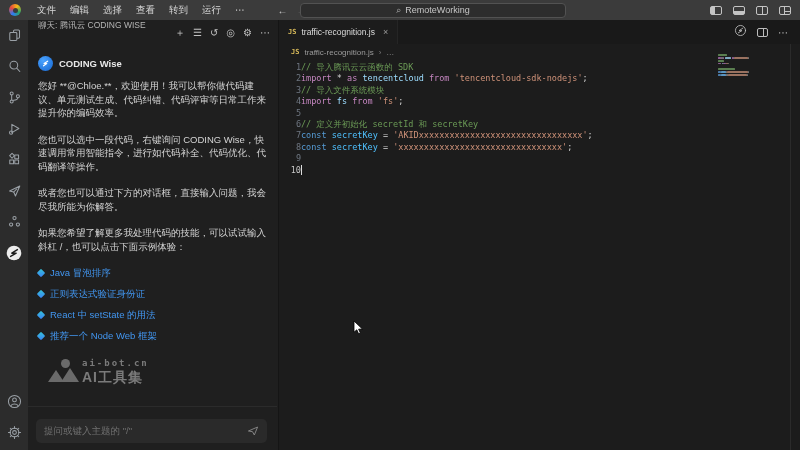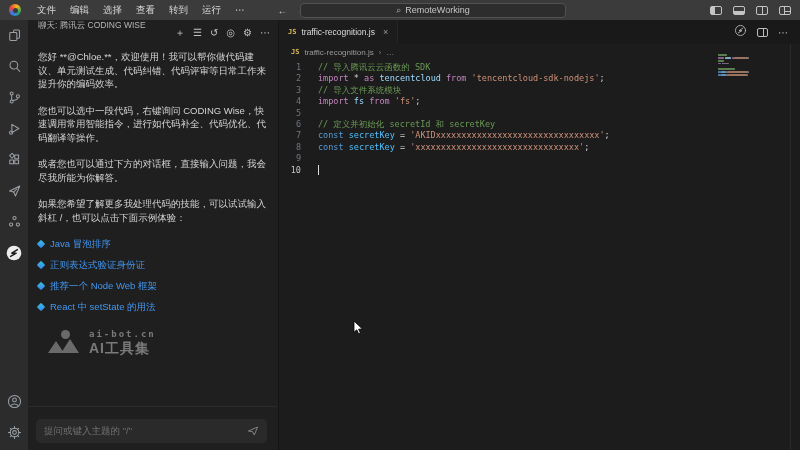--- a/index.html
+++ b/index.html
@@ -40,21 +40,21 @@
   .chat-body{padding:4px 12px 0 10px;font-size:9.5px;line-height:13.5px;color:#d4d4d4}
   .assistant-row{display:flex;align-items:center;gap:6px;margin:6px 0 8px}
   .avatar{width:15px;height:15px;border-radius:50%;background:radial-gradient(circle at 35% 30%,#4aa3ff,#1565cf);display:flex;align-items:center;justify-content:center;flex:none}
   .avatar svg{stroke:#fff;fill:none;stroke-width:1.3;stroke-linecap:round;stroke-linejoin:round}
   .assistant-name{font-size:9.5px;font-weight:bold;color:#eaeaea}
   .chat-body p{margin:0 0 13px}
   .examples{margin-top:12px}
   .example{display:flex;align-items:center;gap:6px;margin-bottom:7.5px;cursor:pointer}
   .diamond{width:6px;height:6px;flex:none;transform:rotate(45deg);background:linear-gradient(135deg,#35c3d6,#3b82f6);border-radius:1px}
   .example-label{font-size:9.5px;color:#4296f0}
-  .watermark{display:flex;align-items:center;gap:7px;margin:14px 0 0 10px;opacity:.85}
+  .watermark{display:flex;align-items:center;margin:14px 0 0 10px;opacity:.85}
   .wm-logo{position:relative;width:34px;height:24px}
   .wm-head{position:absolute;left:13px;top:0;width:9px;height:9px;border-radius:50%;background:#787878}
   .wm-tri1{position:absolute;left:0;bottom:1px;width:0;height:0;border-left:8px solid transparent;border-right:8px solid transparent;border-bottom:12px solid #787878}
   .wm-tri2{position:absolute;left:13px;bottom:1px;width:0;height:0;border-left:9px solid transparent;border-right:9px solid transparent;border-bottom:14px solid #787878}
   .wm-text1{font-family:"DejaVu Sans Mono",monospace;font-size:9px;font-weight:bold;color:#8a8a8a;letter-spacing:2px}
   .wm-text2{font-size:14px;font-weight:bold;color:#8a8a8a;letter-spacing:1px;margin-top:1px}
   .chat-divider{position:absolute;left:0;right:1px;bottom:43px;height:1px;background:#2b2b2b}
   .chat-input{position:absolute;left:8px;right:11px;bottom:7px;height:24px;background:#2a2a2a;border-radius:5px;display:flex;align-items:center;padding:0 8px}
   .chat-placeholder{font-size:9.5px;color:#707070;flex:1}
   .send-icon svg{stroke:#8a8a8a;fill:none;stroke-width:1.1;stroke-linejoin:round}
@@ -70,21 +70,21 @@
   .ea-split{width:11px;height:9px;border:1px solid #bdbdbd;border-radius:2px;position:relative}
   .ea-split::before{content:"";position:absolute;left:4.5px;top:0;bottom:0;width:1px;background:#bdbdbd}
   .ea-more{font-size:10px}
   .ea-logo svg{stroke:#c8c8c8;fill:none;stroke-width:1.1;stroke-linecap:round}
   .breadcrumb{height:16px;display:flex;align-items:center;gap:5px;padding-left:12px;font-size:8px;color:#9a9a9a}
   .bc-sep{color:#7a7a7a}
   .code{position:relative;padding-top:2px;font-family:"DejaVu Sans Mono",monospace;font-size:8.5px;line-height:11.4px}
   .code-line{display:flex;height:11.4px;white-space:pre}
   .ln{width:22px;flex:none;text-align:right;color:#6e7681}
   .ln.active{color:#c6c6c6}
-  .lt{padding-left:17px}
+  .lt{}
   .tok-comment{color:#6a9955}.tok-kw{color:#569cd6}.tok-kw2{color:#c586c0}
   .tok-var{color:#9cdcfe}.tok-const{color:#4fc1ff}.tok-str{color:#ce9178}.tok-plain{color:#d4d4d4}
   .caret{display:inline-block;width:1px;height:9.5px;background:#dcdcdc;vertical-align:middle}
   .minimap{position:absolute;top:34px;left:439px;width:56px}
   .mm-line{display:flex;height:1.8px;margin-bottom:1.1px}
   .mm-seg{height:1.8px;border-radius:.5px}
   .scroll-line{position:absolute;top:24px;bottom:0;right:9px;width:1px;background:#2b2b2b}
 
   
   .mouse{position:absolute;left:353px;top:320px;z-index:9}
@@ -198,42 +198,50 @@
     <span class="chat-hicons" id="chat-hicons">
         <span class="hicon">＋</span>
         <span class="hicon">☰</span>
         <span class="hicon">↺</span>
         <span class="hicon">◎</span>
         <span class="hicon">⚙</span>
         <span class="hicon">⋯</span>
       </span>
   </div>
   <div class="chat-body">
+    <div class="assistant-row">
+      <span class="avatar">
+        <svg width="9" height="9" viewBox="0 0 10 10">
+            <path d="M7.4 2.4 3.4 5h3L2.8 7.6"></path>
+          </svg>
+      </span>
+      <span class="assistant-name">CODING Wise</span>
+    </div>
     <div id="chat-paragraphs">
         <p>您好 **@Chloe.**，欢迎使用！我可以帮你做代码建议、单元测试生成、代码纠错、代码评审等日常工作来提升你的编码效率。</p>
         <p>您也可以选中一段代码，右键询问 CODING Wise，快速调用常用智能指令，进行如代码补全、代码优化、代码翻译等操作。</p>
         <p>或者您也可以通过下方的对话框，直接输入问题，我会尽我所能为你解答。</p>
         <p>如果您希望了解更多我处理代码的技能，可以试试输入斜杠 /，也可以点击下面示例体验：</p>
       </div>
     <div class="examples" id="chat-examples">
         <div class="example">
           <span class="diamond"></span>
           <span class="example-label">Java 冒泡排序</span>
         </div>
         <div class="example">
           <span class="diamond"></span>
           <span class="example-label">正则表达式验证身份证</span>
         </div>
         <div class="example">
           <span class="diamond"></span>
-          <span class="example-label">推荐一个 Node Web 框架</span>
+          <span class="example-label">React 中 setState 的用法</span>
         </div>
         <div class="example">
           <span class="diamond"></span>
-          <span class="example-label">React 中 setState 的用法</span>
+          <span class="example-label">推荐一个 Node Web 框架</span>
         </div>
       </div>
     <div class="watermark">
       <span class="wm-logo">
         <span class="wm-head"></span>
           <span class="wm-tri1"></span>
           <span class="wm-tri2"></span>
       </span>
       <span>
         <div class="wm-text1">ai-bot.cn</div>

